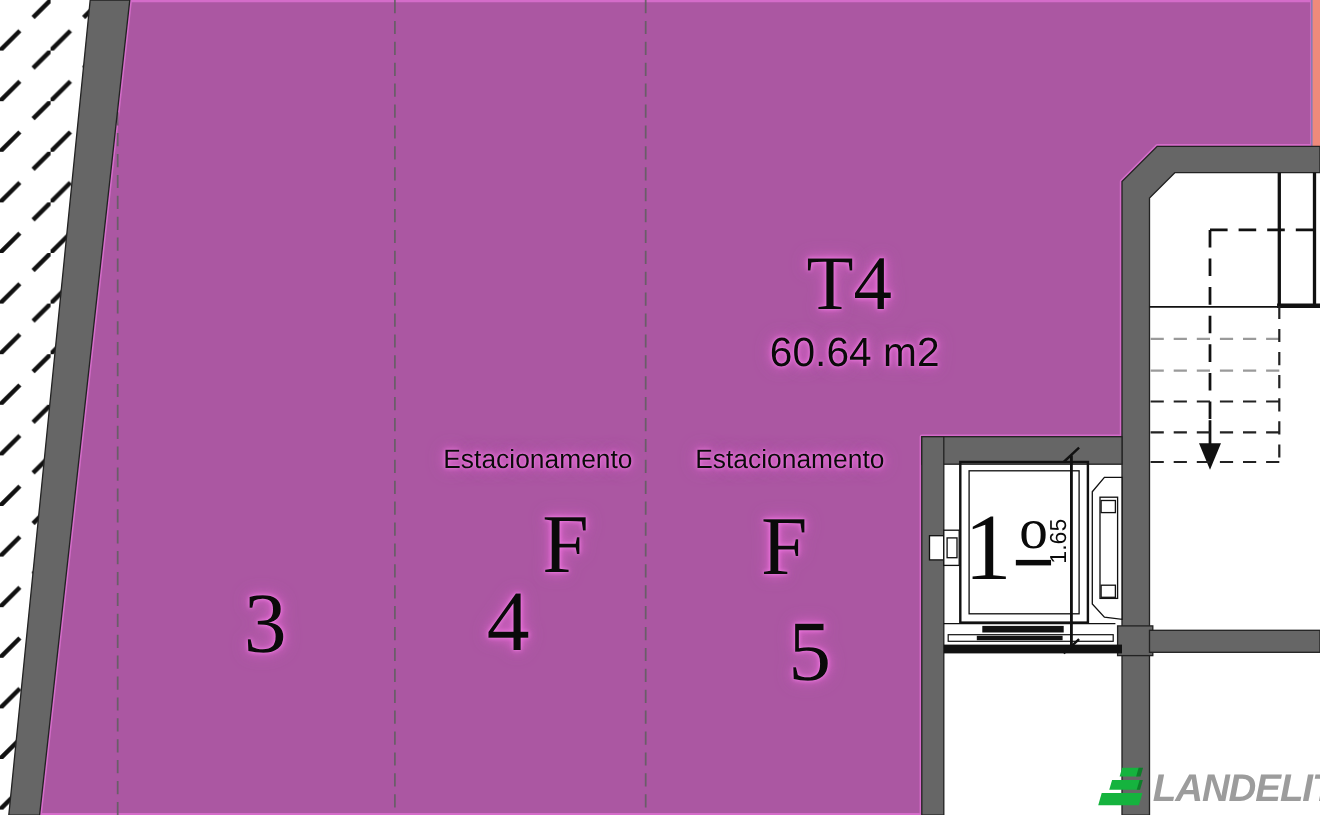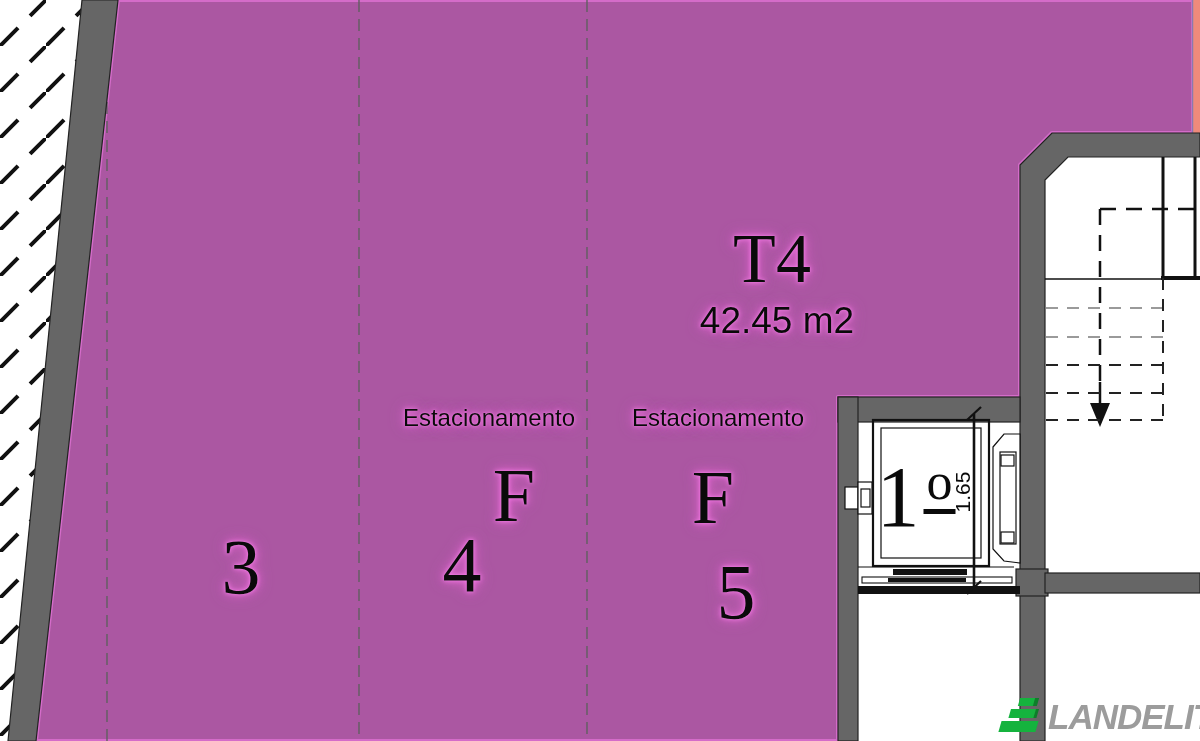--- a/index.html
+++ b/index.html
@@ -143,21 +143,21 @@
 
       <g stroke="#111">
         <line x1="974" y1="414" x2="974" y2="588" stroke-width="2.6"></line>
         <line x1="967" y1="420" x2="981" y2="407" stroke-width="2.2"></line>
         <line x1="967" y1="594" x2="981" y2="581" stroke-width="2.2"></line>
       </g>
     </g>
   </svg>
 
   <div class="lbl serif t4" style="left:772px;top:259px;">T4</div>
-  <div class="lbl sans area" style="left:777px;top:320px;">42.45 m2</div>
+  <div class="lbl sans area" style="left:777px;top:320px;">60.64 m2</div>
 
   <div class="lbl sans est" style="left:489px;top:418px;">Estacionamento</div>
   <div class="lbl sans est" style="left:718px;top:418px;">Estacionamento</div>
 
   <div class="lbl serif bigF" style="left:514px;top:495px;">F</div>
   <div class="lbl serif bigF" style="left:713px;top:497px;">F</div>
 
   <div class="lbl serif stall" style="left:241px;top:567px;">3</div>
   <div class="lbl serif stall" style="left:462px;top:565px;">4</div>
   <div class="lbl serif stall" style="left:736px;top:592px;">5</div>

